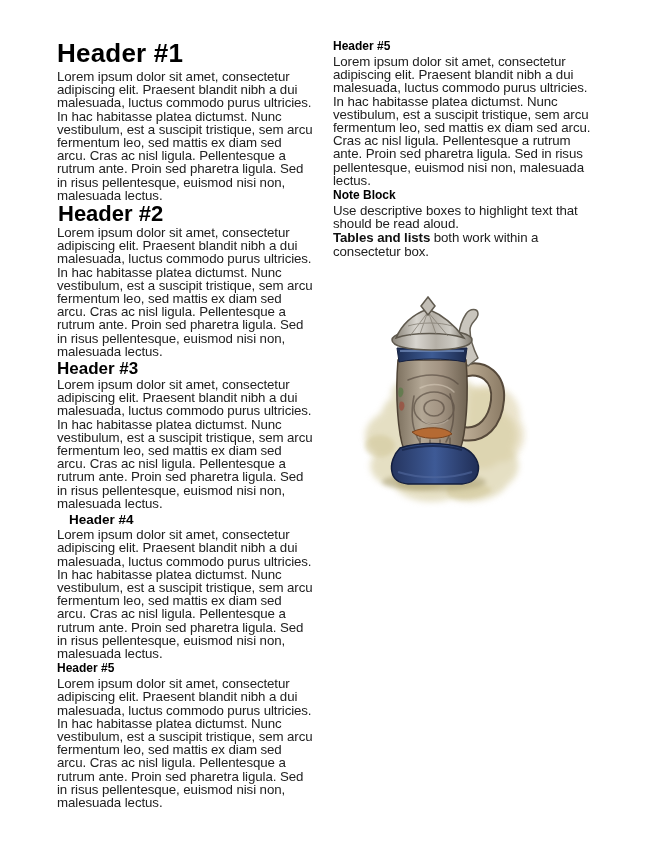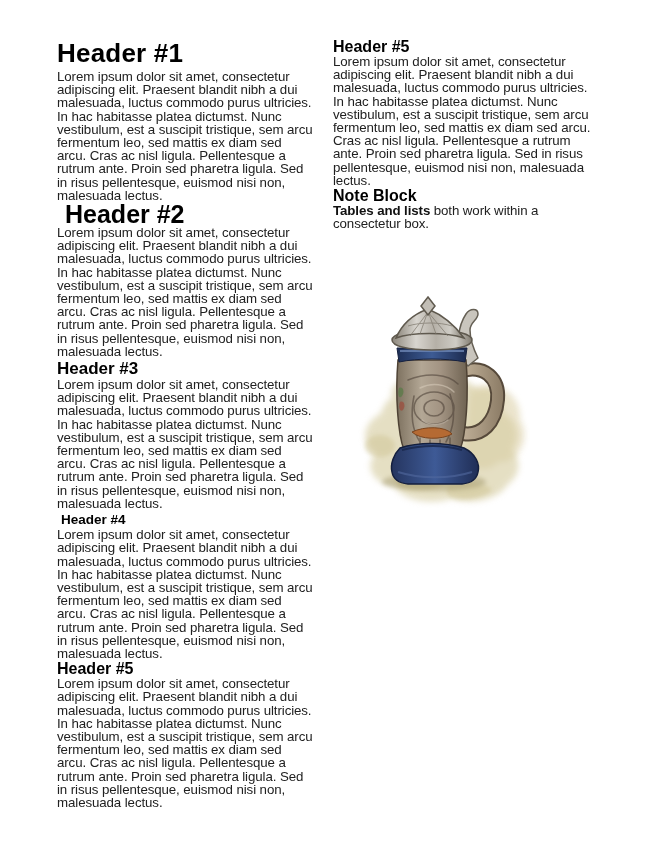--- a/index.html
+++ b/index.html
@@ -11,24 +11,24 @@
     font-family: "Liberation Sans", sans-serif;
     color: #212121;
     overflow: hidden;
   }
   .col { position: absolute; top: 38px; }
   .col-left  { left: 57px;  width: 256px; }
   .col-right { left: 333px; width: 268px; }
 
   h1, h2, h3, h4, h5 { color: #000000; font-weight: 700; }
   h1 { font-size: 26px;   line-height: 30px; margin: 0 0 2px 0; letter-spacing: 0.2px; }
-  h2 { font-size: 25px;   line-height: 22px; margin: 0 0 1px 8px; }
+  h2 { font-size: 22px;   line-height: 22px; margin: 0 0 1px 1px; }
   h3 { font-size: 17px;   line-height: 17px; margin: 2px 0 1px 0; }
-  h4 { font-size: 13.5px; line-height: 15px; margin: 2px 0 1px 4px; }
-  h5 { font-size: 16px;   line-height: 13px; margin: 2px 0 2px 0; }
+  h4 { font-size: 13.5px; line-height: 15px; margin: 2px 0 1px 12px; }
+  h5 { font-size: 12px;   line-height: 13px; margin: 2px 0 2px 0; }
 
   p.body {
     font-size: 13.3px;
     line-height: 13.2px;
     letter-spacing: -0.1px;
     margin: 0 0 1px 0;
     color: #212121;
   }
   p.body strong { color: #111111; text-align: center; }
 
@@ -61,20 +61,21 @@
     <h5>Header #5</h5>
     <p class="body">Lorem ipsum dolor sit amet, consectetur adipiscing elit. Praesent blandit nibh a dui malesuada, luctus commodo purus ultricies. In hac habitasse platea dictumst. Nunc vestibulum, est a suscipit tristique, sem arcu fermentum leo, sed mattis ex diam sed arcu. Cras ac nisl ligula. Pellentesque a rutrum ante. Proin sed pharetra ligula. Sed in risus pellentesque, euismod nisi non, malesuada lectus.</p>
   </div>
 
   <div class="col col-right">
     <h5>Header #5</h5>
     <p class="body">Lorem ipsum dolor sit amet, consectetur adipiscing elit. Praesent blandit nibh a dui malesuada, luctus commodo purus ultricies. In hac habitasse platea dictumst. Nunc vestibulum, est a suscipit tristique, sem arcu fermentum leo, sed mattis ex diam sed arcu. Cras ac nisl ligula. Pellentesque a rutrum ante. Proin sed pharetra ligula. Sed in risus pellentesque, euismod nisi non, malesuada lectus.</p>
 
     <h5>Note Block</h5>
 
+    <p class="body">Use descriptive boxes to highlight text that should be read aloud.</p>
 
     <p class="body"><strong>Tables and lists</strong><span> both work within a consectetur box.</span></p>
 
     <div class="stein-wrap">
       <svg width="180" height="212" viewBox="0 0 180 212" xmlns="http://www.w3.org/2000/svg">
         <defs>
           <filter id="blur3" x="-25%" y="-25%" width="150%" height="150%">
               <feGaussianBlur stdDeviation="3.2"></feGaussianBlur>
             </filter>
           <filter id="blur2" x="-25%" y="-25%" width="150%" height="150%">

